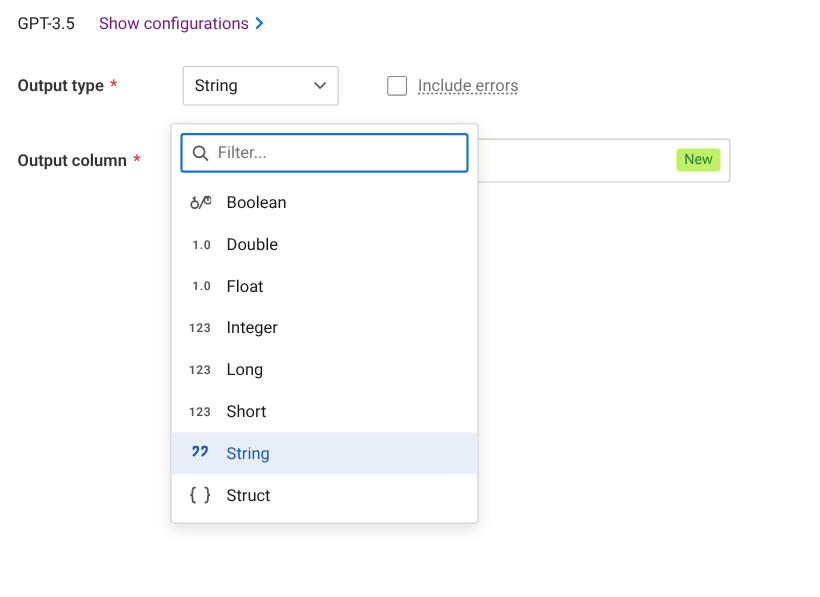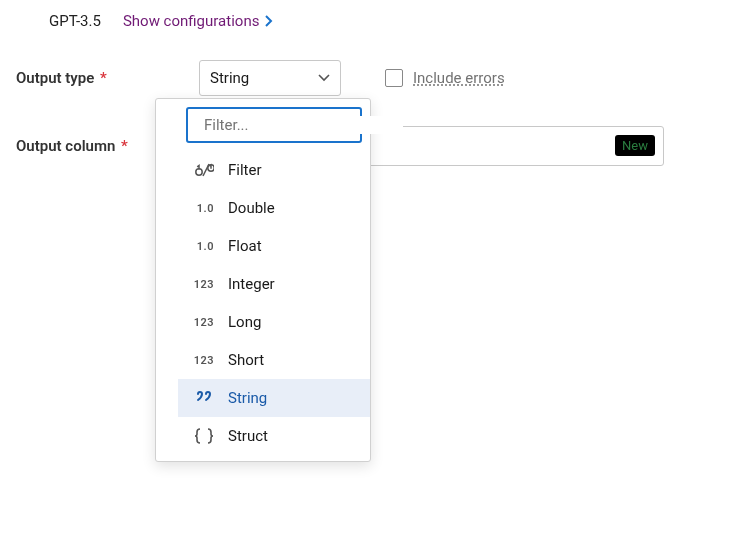--- a/index.html
+++ b/index.html
@@ -24,21 +24,20 @@
       color: #333;
     }
     .required {
       color: #d9363e;
       margin-left: 2px;
     }
     .value-col {
       display: flex;
       align-items: center;
       gap: 14px;
-      margin-left: 33px;
     }
     .model-name {
       font-size: 15px;
       color: #222;
       margin-right: 8px;
     }
     .show-config {
       color: #701a75;
       font-size: 15px;
       cursor: pointer;
@@ -92,38 +91,37 @@
       width: 498px;
       height: 40px;
       border: 1px solid #c8c8c8;
       border-radius: 3px;
       position: relative;
     }
     .new-badge {
       position: absolute;
       right: 8px;
       top: 8px;
-      background: #000000;
+      background: #bef264;
       color: #2a7d3f;
       font-size: 13px;
       padding: 3px 7px;
       border-radius: 3px;
     }
     
     .dropdown {
       position: absolute;
       left: 155px;
-      top: 98px;
-      width: 216px;
+      top: 112px;
+      width: 280px;
       background: #fff;
       border: 1px solid #d0d0d0;
       border-radius: 3px;
       box-shadow: 0 4px 14px rgba(0,0,0,0.12);
       z-index: 10;
-      padding-left: 22px;
     }
     .filter-row {
       margin: 8px;
       border: 2px solid #1a73cc;
       border-radius: 3px;
       height: 36px;
       display: flex;
       align-items: center;
       padding: 0 8px;
       gap: 8px;
@@ -220,21 +218,21 @@
       <div class="option">
         <span class="icon-slot">
           <svg width="20" height="14" viewBox="0 0 20 14">
             <circle cx="5" cy="9" r="3.2" fill="none" stroke="#555" stroke-width="1.5"></circle>
             <path d="M5 6.5 L5 2.5 L3.2 3.8" fill="none" stroke="#555" stroke-width="1.5"></path>
             <line x1="9" y1="13" x2="15" y2="1" stroke="#555" stroke-width="1.5"></line>
             <circle cx="17" cy="5" r="3.2" fill="none" stroke="#555" stroke-width="1.5"></circle>
             <path d="M17 2.7 L17 -1 L15.4 0.2" fill="none" stroke="#555" stroke-width="1.5" transform="translate(0,3)"></path>
           </svg>
         </span>
-        <span>Filter</span>
+        <span>Boolean</span>
       </div>
       <div class="option">
         <span class="icon-slot">
           <span class="tiny-label" style="color:#555">1.0</span>
         </span>
         <span>Double</span>
       </div>
       <div class="option">
         <span class="icon-slot">
           <span class="tiny-label" style="color:#555">1.0</span>

